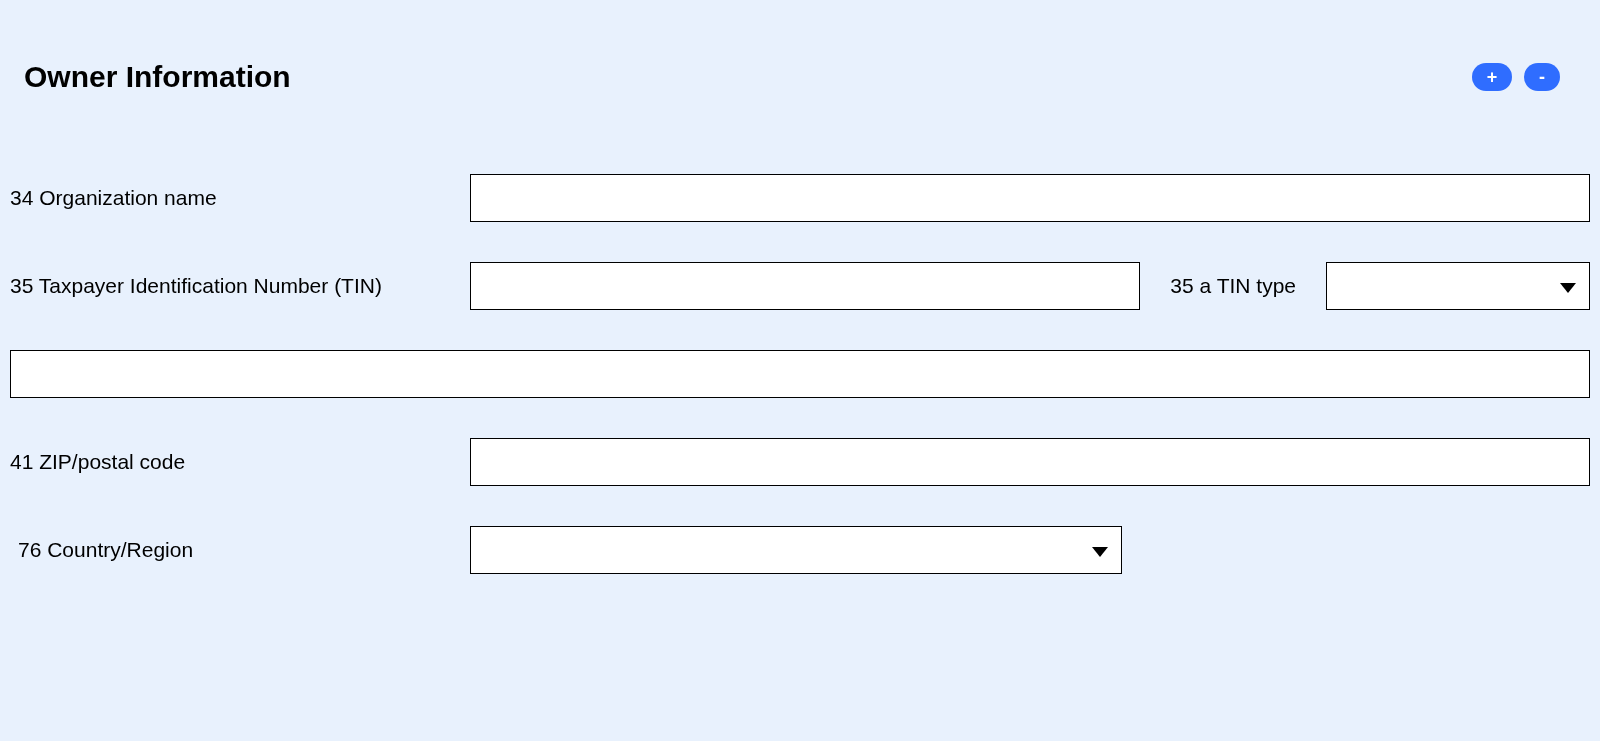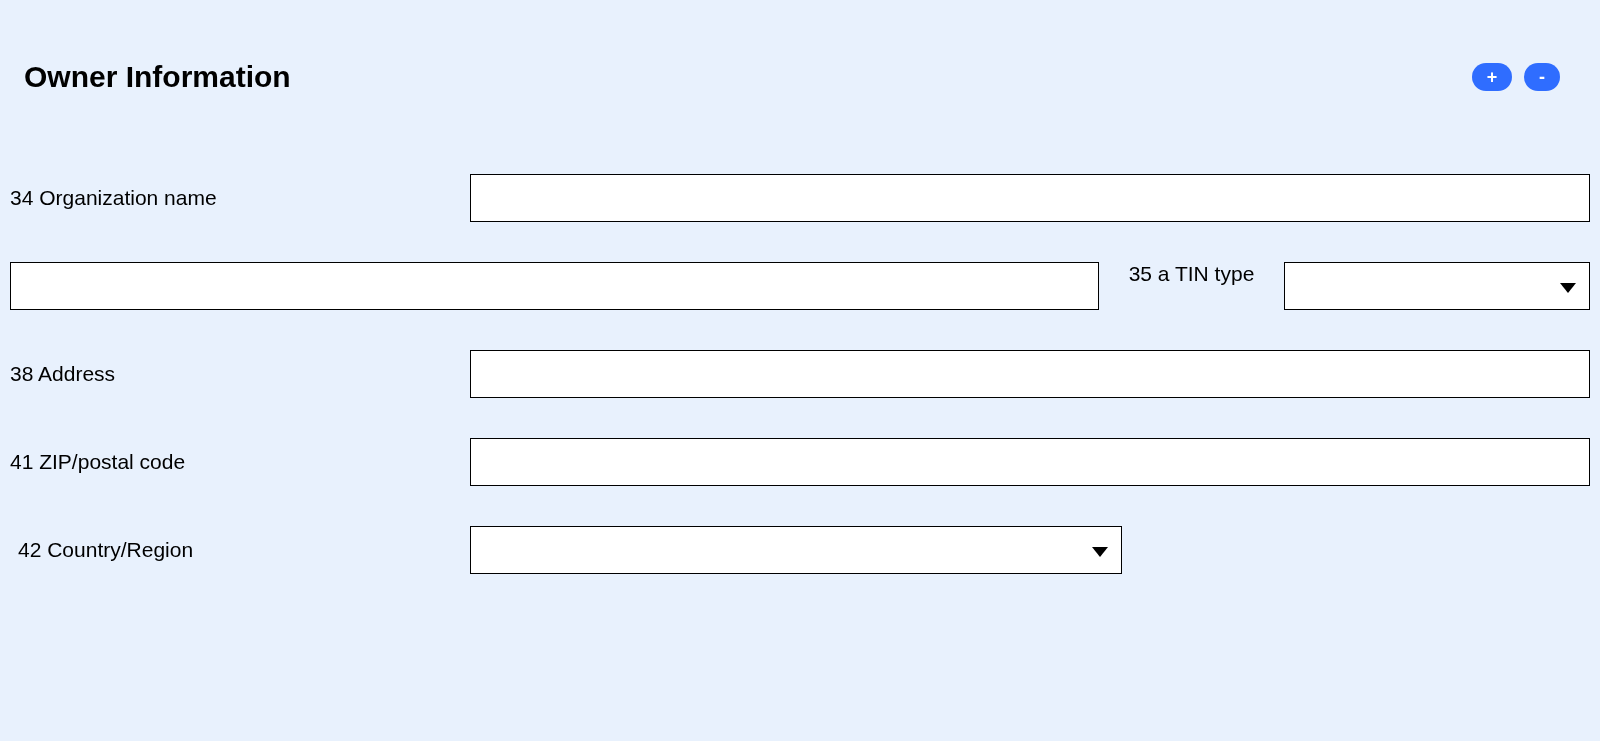--- a/index.html
+++ b/index.html
@@ -58,21 +58,21 @@
   .label-col {
     width: 460px;
     padding-left: 0;
     font-size: 21px;
   }
   .label-col.indent-a { padding-left: 0; }
   .label-col.indent-c { padding-left: 8px; }
   .input-col {
     flex: 1;
     display: flex;
-    align-items: flex-start;
+    align-items: center;
     gap: 20px;
   }
   input[type="text"] {
     height: 48px;
     border: 1px solid #000;
     background: #fff;
     font-size: 18px;
     padding: 0 8px;
     width: 100%;
   }
@@ -124,49 +124,49 @@
   <div class="form-body">
 
     <div class="form-row">
       <div class="label-col indent-a">34 Organization name</div>
       <div class="input-col">
         <input type="text" class="w-full" value="" style="">
       </div>
     </div>
 
     <div class="form-row">
+      <div class="label-col indent-a">35 Taxpayer Identification Number (TIN)</div>
       <div class="input-col">
         <input type="text" class="w-tin" value="" style="">
         <span class="inline-label">35 a TIN type</span>
         <span class="sel-wrap w-tintype">
           <select>
             <option></option>
           </select>
         </span>
       </div>
     </div>
 
     <div class="form-row">
-      <div class="label-col indent-a">38  Address</div>
       <div class="input-col">
         <input type="text" class="w-full" value="" style="">
       </div>
     </div>
 
 
 
     <div class="form-row">
       <div class="label-col indent-a">41 ZIP/postal code</div>
       <div class="input-col">
         <input type="text" class="w-mid" value="" style="">
       </div>
     </div>
 
     <div class="form-row">
-      <div class="label-col indent-c">42 Country/Region</div>
+      <div class="label-col indent-c">76 Country/Region</div>
       <div class="input-col">
         <span class="sel-wrap w-mid">
           <select>
             <option></option>
           </select>
         </span>
       </div>
     </div>
 
   </div>

